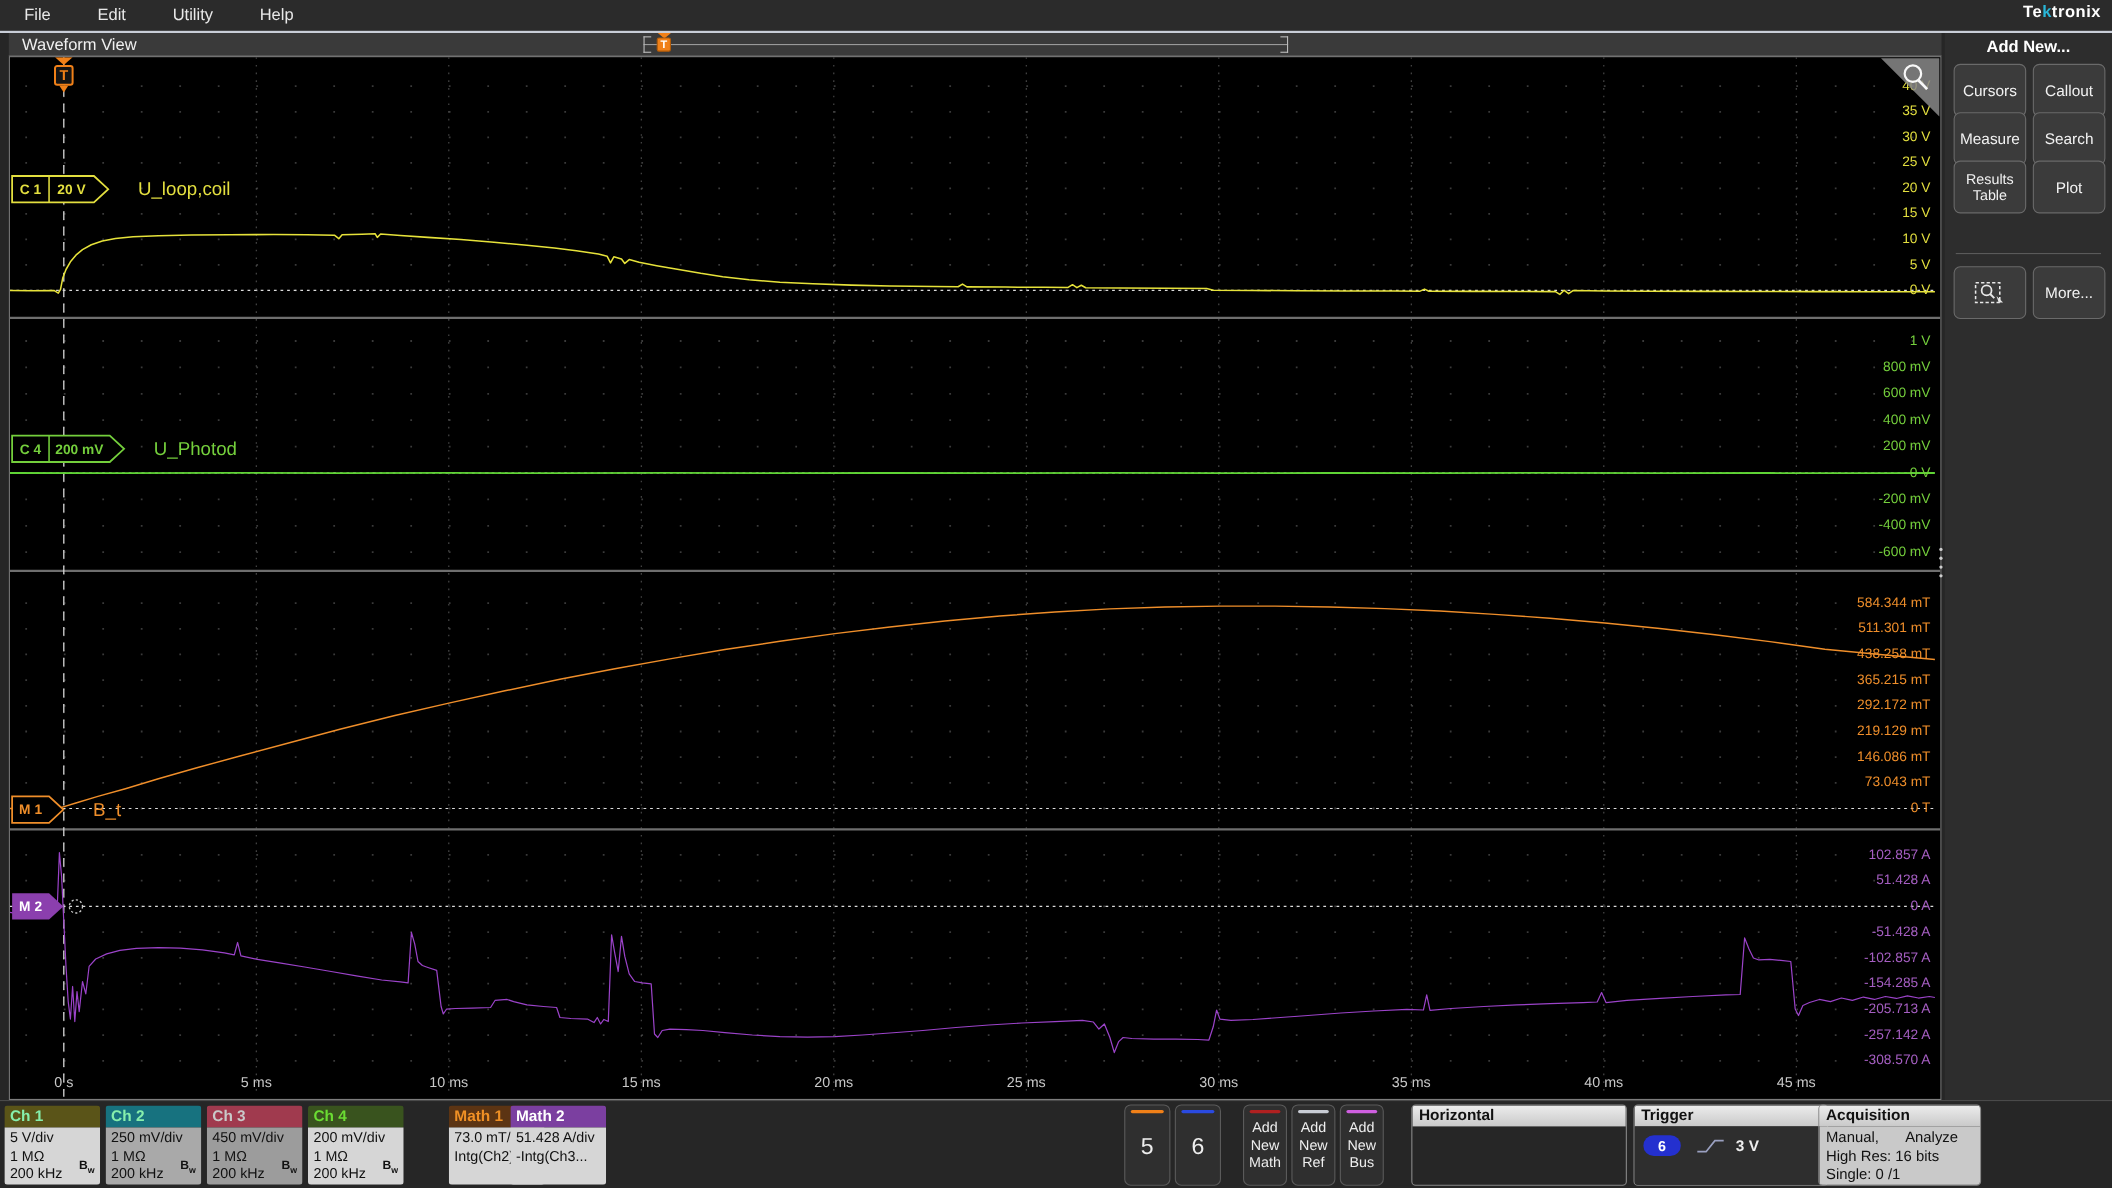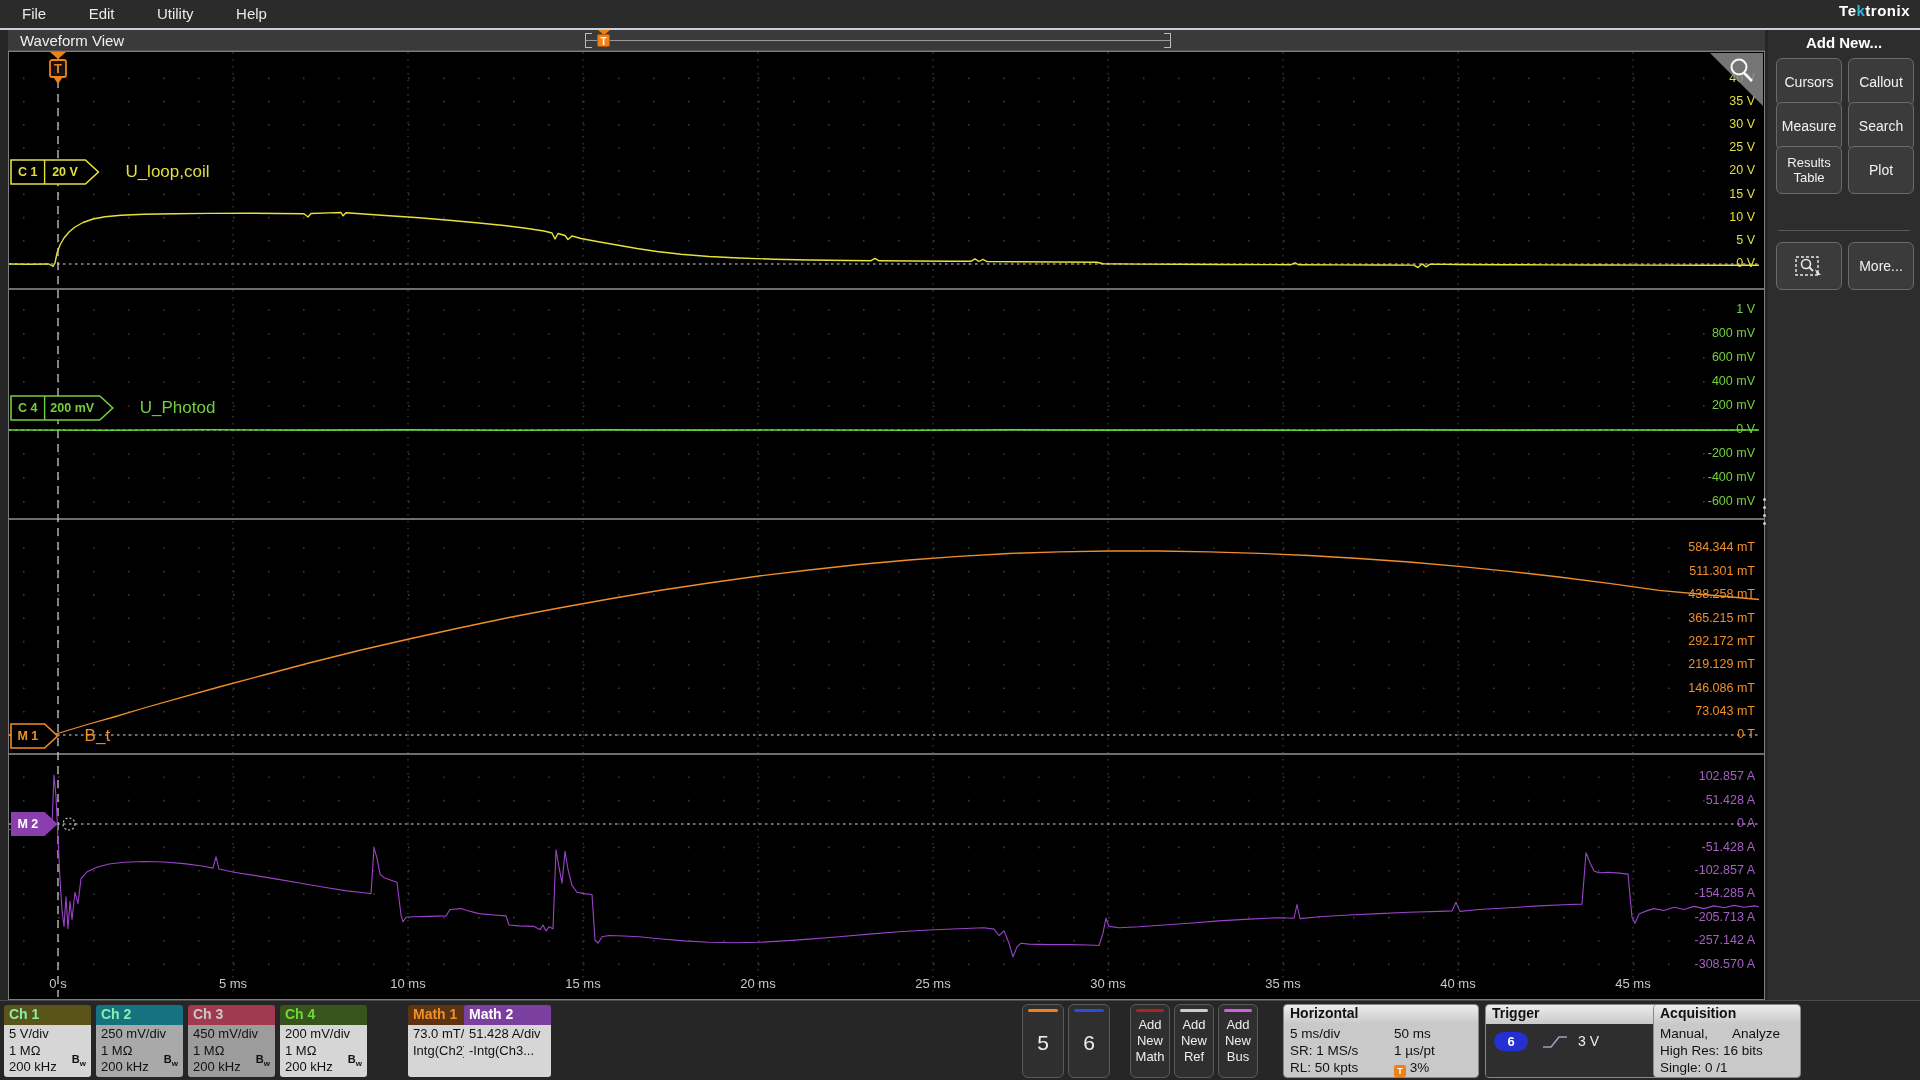--- a/index.html
+++ b/index.html
@@ -58,21 +58,21 @@
             color:#eee; font-size:13px; text-align:center; white-space:pre-line; line-height:16px; padding-top:12px; cursor:pointer; }
   .addbtn .stripe { position:absolute; left:5px; right:5px; top:4px; height:3px; border-radius:2px; }
 
   .panel { top:3px; height:74px; border-radius:4px; overflow:hidden; border:1px solid #888; }
   .panel .phd { height:19px; background:linear-gradient(#ececec,#c9c9c9); color:#111; font-size:14px; font-weight:bold; padding:0 0 0 6px; }
   .panel .pbd { height:55px; background:#c9c9c9; position:relative; font-size:13.5px; color:#111; }
   .prow { position:absolute; left:6px; }
   #trig-panel .pbd { background:#2e2e2e; color:#eee; }
   #trig-pill { position:absolute; left:8px; top:8px; width:34px; height:19px; background:#2430cf; border-radius:10px;
                color:#fff; font-size:13px; font-weight:bold; text-align:center; line-height:19px; }
-  #trig-level { position:absolute; left:92px; top:9px; font-size:14px; }
+  #trig-level { position:absolute; left:92px; top:9px; font-size:14px;font-weight:bold; }
   #trig-edge { position:absolute; left:55px; top:9px; }
   .tflag { display:inline-block; width:12px; height:12px; background:#f08018; color:#fff; font-size:9px; font-weight:bold;
            text-align:center; line-height:12px; border-radius:2px; vertical-align:-2px; }
 </style>
 </head>
 <body>
 
 <div id="menubar" class="abs">
   <span class="menu-item">File</span>
   <span class="menu-item">Edit</span>
@@ -332,28 +332,20 @@
       <div class="addbtn abs" style="left: 1174px;"><div class="stripe" style="background:#c8ccd4"></div><span>Add
 New
 Ref</span></div>
       <div class="addbtn abs" style="left: 1218px;"><div class="stripe" style="background:#cf5fe0"></div><span>Add
 New
 Bus</span></div>
     </div>
 
   <div class="panel abs" id="horiz-panel" style="left:1283px;width:196px">
     <div class="phd">Horizontal</div>
-    <div class="pbd">
-      <span class="prow" style="top:2px">5 ms/div</span>
-      <span class="prow" style="top:2px;left:110px">50 ms</span>
-      <span class="prow" style="top:19px">SR: 1 MS/s</span>
-      <span class="prow" style="top:19px;left:110px">1 µs/pt</span>
-      <span class="prow" style="top:36px">RL: 50 kpts</span>
-      <span class="prow" style="top:36px;left:110px"><span class="tflag">T</span> <span>3%</span></span>
-    </div>
   </div>
 
   <div class="panel abs" id="trig-panel" style="left:1485px;width:177px">
     <div class="phd">Trigger</div>
     <div class="pbd">
       <div id="trig-pill">6</div>
       <svg id="trig-edge" width="28" height="18" viewBox="0 0 28 18">
         <polyline points="2,14 10,14 18,4 26,4" fill="none" stroke="#9aa0c0" stroke-width="1.6"></polyline>
       </svg>
       <span id="trig-level">3 V</span>

